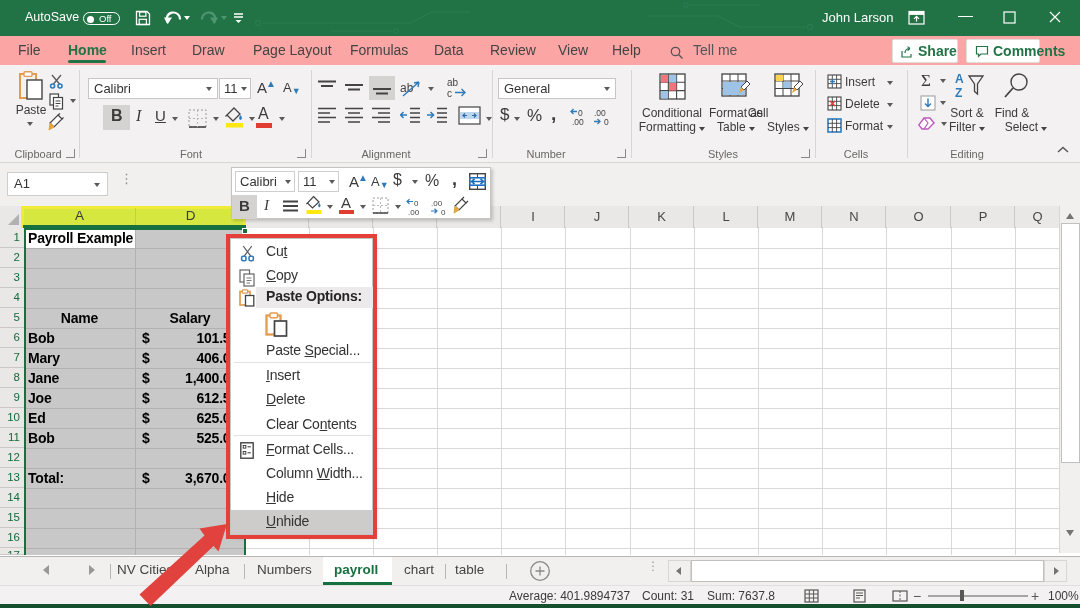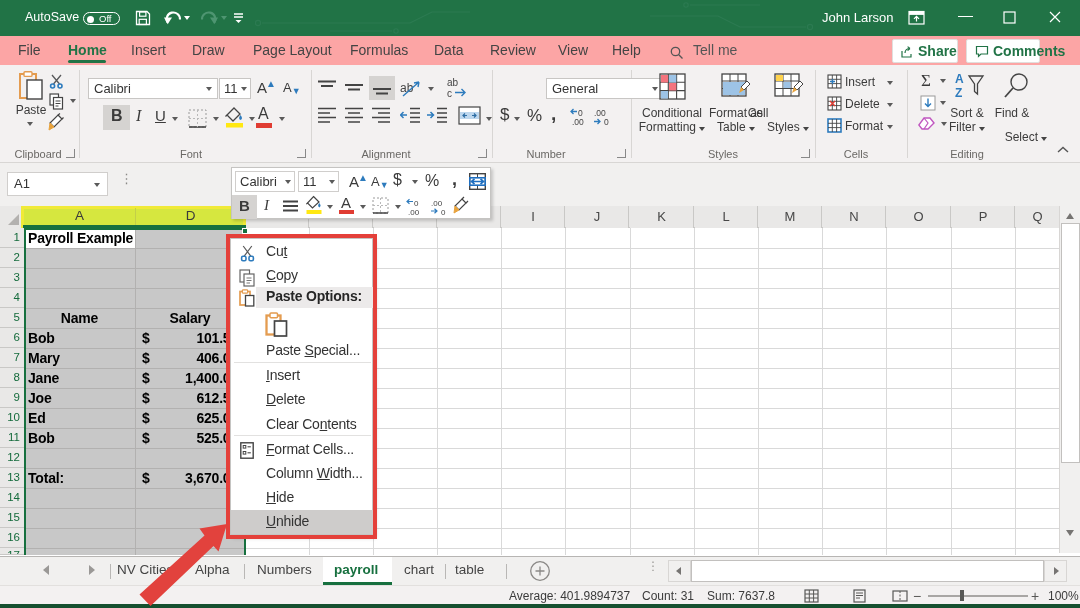--- a/index.html
+++ b/index.html
@@ -244,21 +244,21 @@
       <path d="M10 1.5 H20 M10 6 H20 M10 10.5 H20 M10 15 H20" stroke="#444" stroke-width="1.6"></path>
       <path d="M0 8 L6 8 M3.5 5 L6.5 8 L3.5 11" stroke="#2d7bbd" stroke-width="1.5" fill="none"></path>
     </svg>
     <svg class="abs" style="left:458px; top:41px;" width="24" height="20" viewBox="0 0 24 20">
       <rect x="1" y="1" width="21" height="17" fill="#fff" stroke="#444" stroke-width="1.2"></rect>
       <rect x="2" y="6" width="19" height="7" fill="#bdd7ee"></rect>
       <path d="M5 9.5 H9 M7 7.5 L5 9.5 L7 11.5 M18 9.5 H14 M16 7.5 L18 9.5 L16 11.5" stroke="#2d6da3" stroke-width="1.2" fill="none"></path>
     </svg>
     <div class="carr" style="position:absolute; left:486px; top:52px;"></div>
 
-    <div class="combo" style="left:498px; top:13px; width:118px; height:21px;margin-left:48px;"><span style="margin-left:5px; line-height:19px;">General</span><span class="carr" style="position:absolute; right:5px; top:8px;"></span></div>
+    <div class="combo" style="left:498px; top:13px; width:118px; height:21px;"><span style="margin-left:5px; line-height:19px;">General</span><span class="carr" style="position:absolute; right:5px; top:8px;"></span></div>
     <div class="ricon" style="left:500px; top:40px; font-size:17px;">$</div>
     <div class="carr" style="position:absolute; left:514px; top:52px;"></div>
     <div class="ricon" style="left:527px; top:41px; font-size:17px;">%</div>
     <div class="ricon" style="left:551px; top:38px; font-size:19px; font-weight:bold;">,</div>
     <svg class="abs" style="left:570px; top:42px;" width="22" height="20" viewBox="0 0 22 20">
       <text x="8" y="9" font-size="8.5" fill="#444" font-family="Liberation Sans">0</text>
       <text x="2" y="18" font-size="8.5" fill="#444" font-family="Liberation Sans">.00</text>
       <path d="M7 4.5 L1 4.5 M3.5 2 L1 4.5 L3.5 7" stroke="#2d7bbd" stroke-width="1.3" fill="none"></path>
     </svg>
     <svg class="abs" style="left:592px; top:42px;" width="22" height="20" viewBox="0 0 22 20">
@@ -335,21 +335,21 @@
       <text x="0" y="25" font-size="12" font-weight="bold" fill="#2d7bbd" font-family="Liberation Sans">Z</text>
       <path d="M14 4 L28 4 L22.5 12 L22.5 22 L19.5 19.5 L19.5 12 Z" fill="none" stroke="#444" stroke-width="1.3"></path>
     </svg>
     <div class="rlabel" style="left:928px; top:41px; width:78px;">Sort &amp;</div>
     <div class="rlabel" style="left:928px; top:55px; width:78px;">Filter <span class="carr" style="border-top-color:#444;"></span></div>
     <svg class="abs" style="left:1003px; top:7px;" width="28" height="28" viewBox="0 0 28 28">
       <circle cx="16" cy="10" r="8" fill="none" stroke="#444" stroke-width="1.4"></circle>
       <path d="M10 16 L2 25" stroke="#444" stroke-width="1.8"></path>
     </svg>
     <div class="rlabel" style="left:973px; top:41px; width:78px;">Find &amp;</div>
-    <div class="rlabel" style="left:973px; top:65px; width:78px;padding-left:28px;">Select <span class="carr" style="border-top-color:#444;"></span></div>
+    <div class="rlabel" style="left:973px; top:55px; width:78px;padding-left:28px;">Select <span class="carr" style="border-top-color:#444;"></span></div>
     <svg class="abs" style="left:1056px; top:80px;" width="14" height="10" viewBox="0 0 14 10">
         <path d="M2 7 L7 2.5 L12 7" stroke="#555" stroke-width="1.4" fill="none"></path>
       </svg>
   </div>
   <div id="formularow">
     <div id="namebox"><span style="margin-left:6px; line-height:22px;">A1</span><span class="carr" style="position:absolute; left:86px; top:10px;"></span></div>
     <div class="abs" style="left:120px; top:13px; width:3px; height:16px; color:#8a8886; font-size:13px; line-height:5px;">⋮</div>
   </div>
   <div id="sheet">
 

